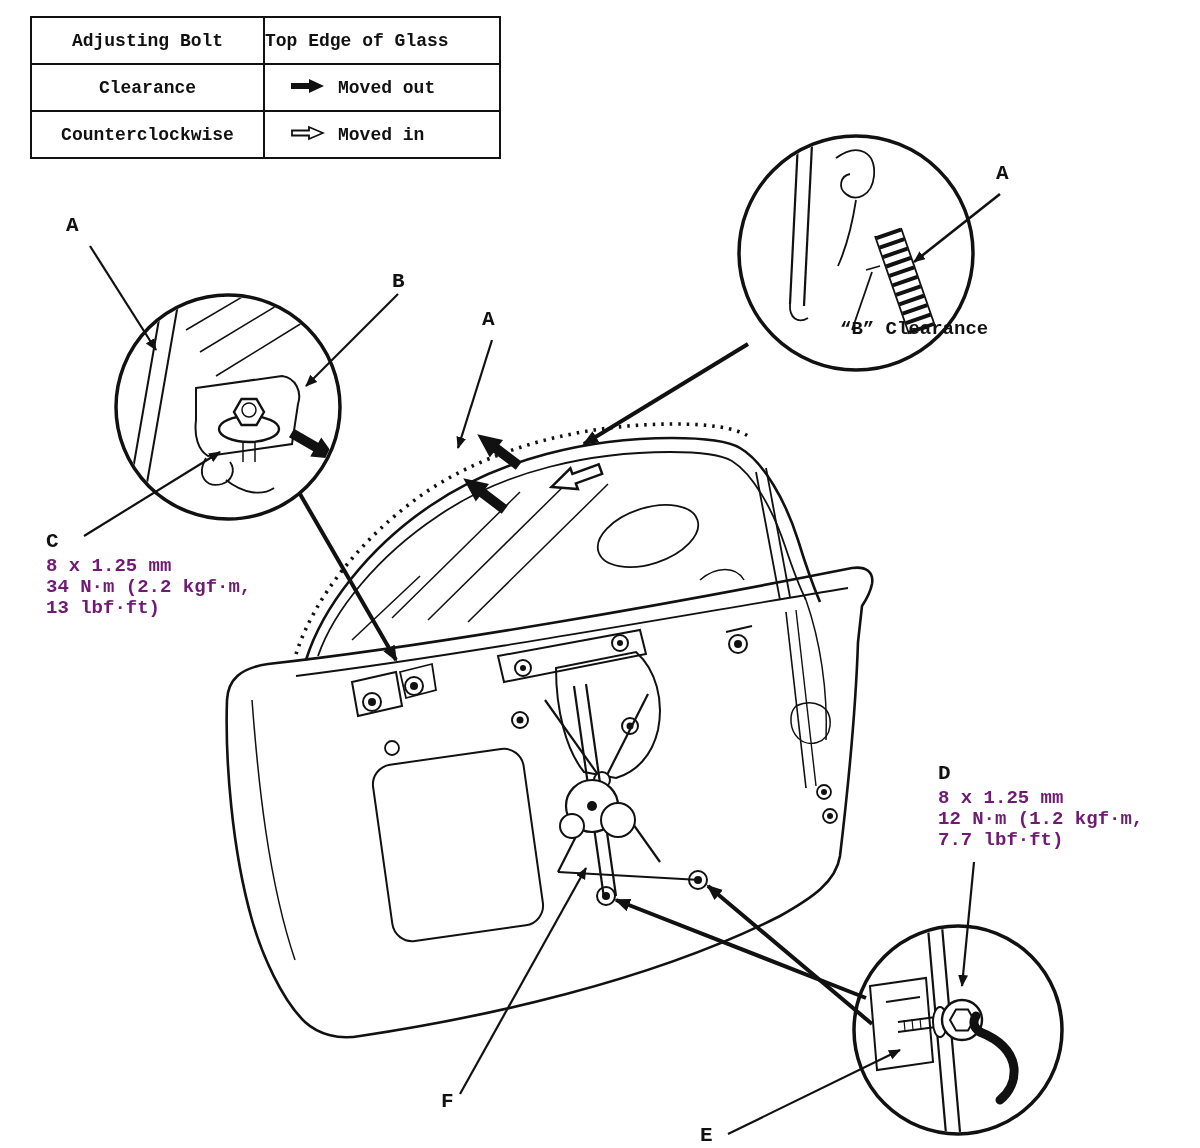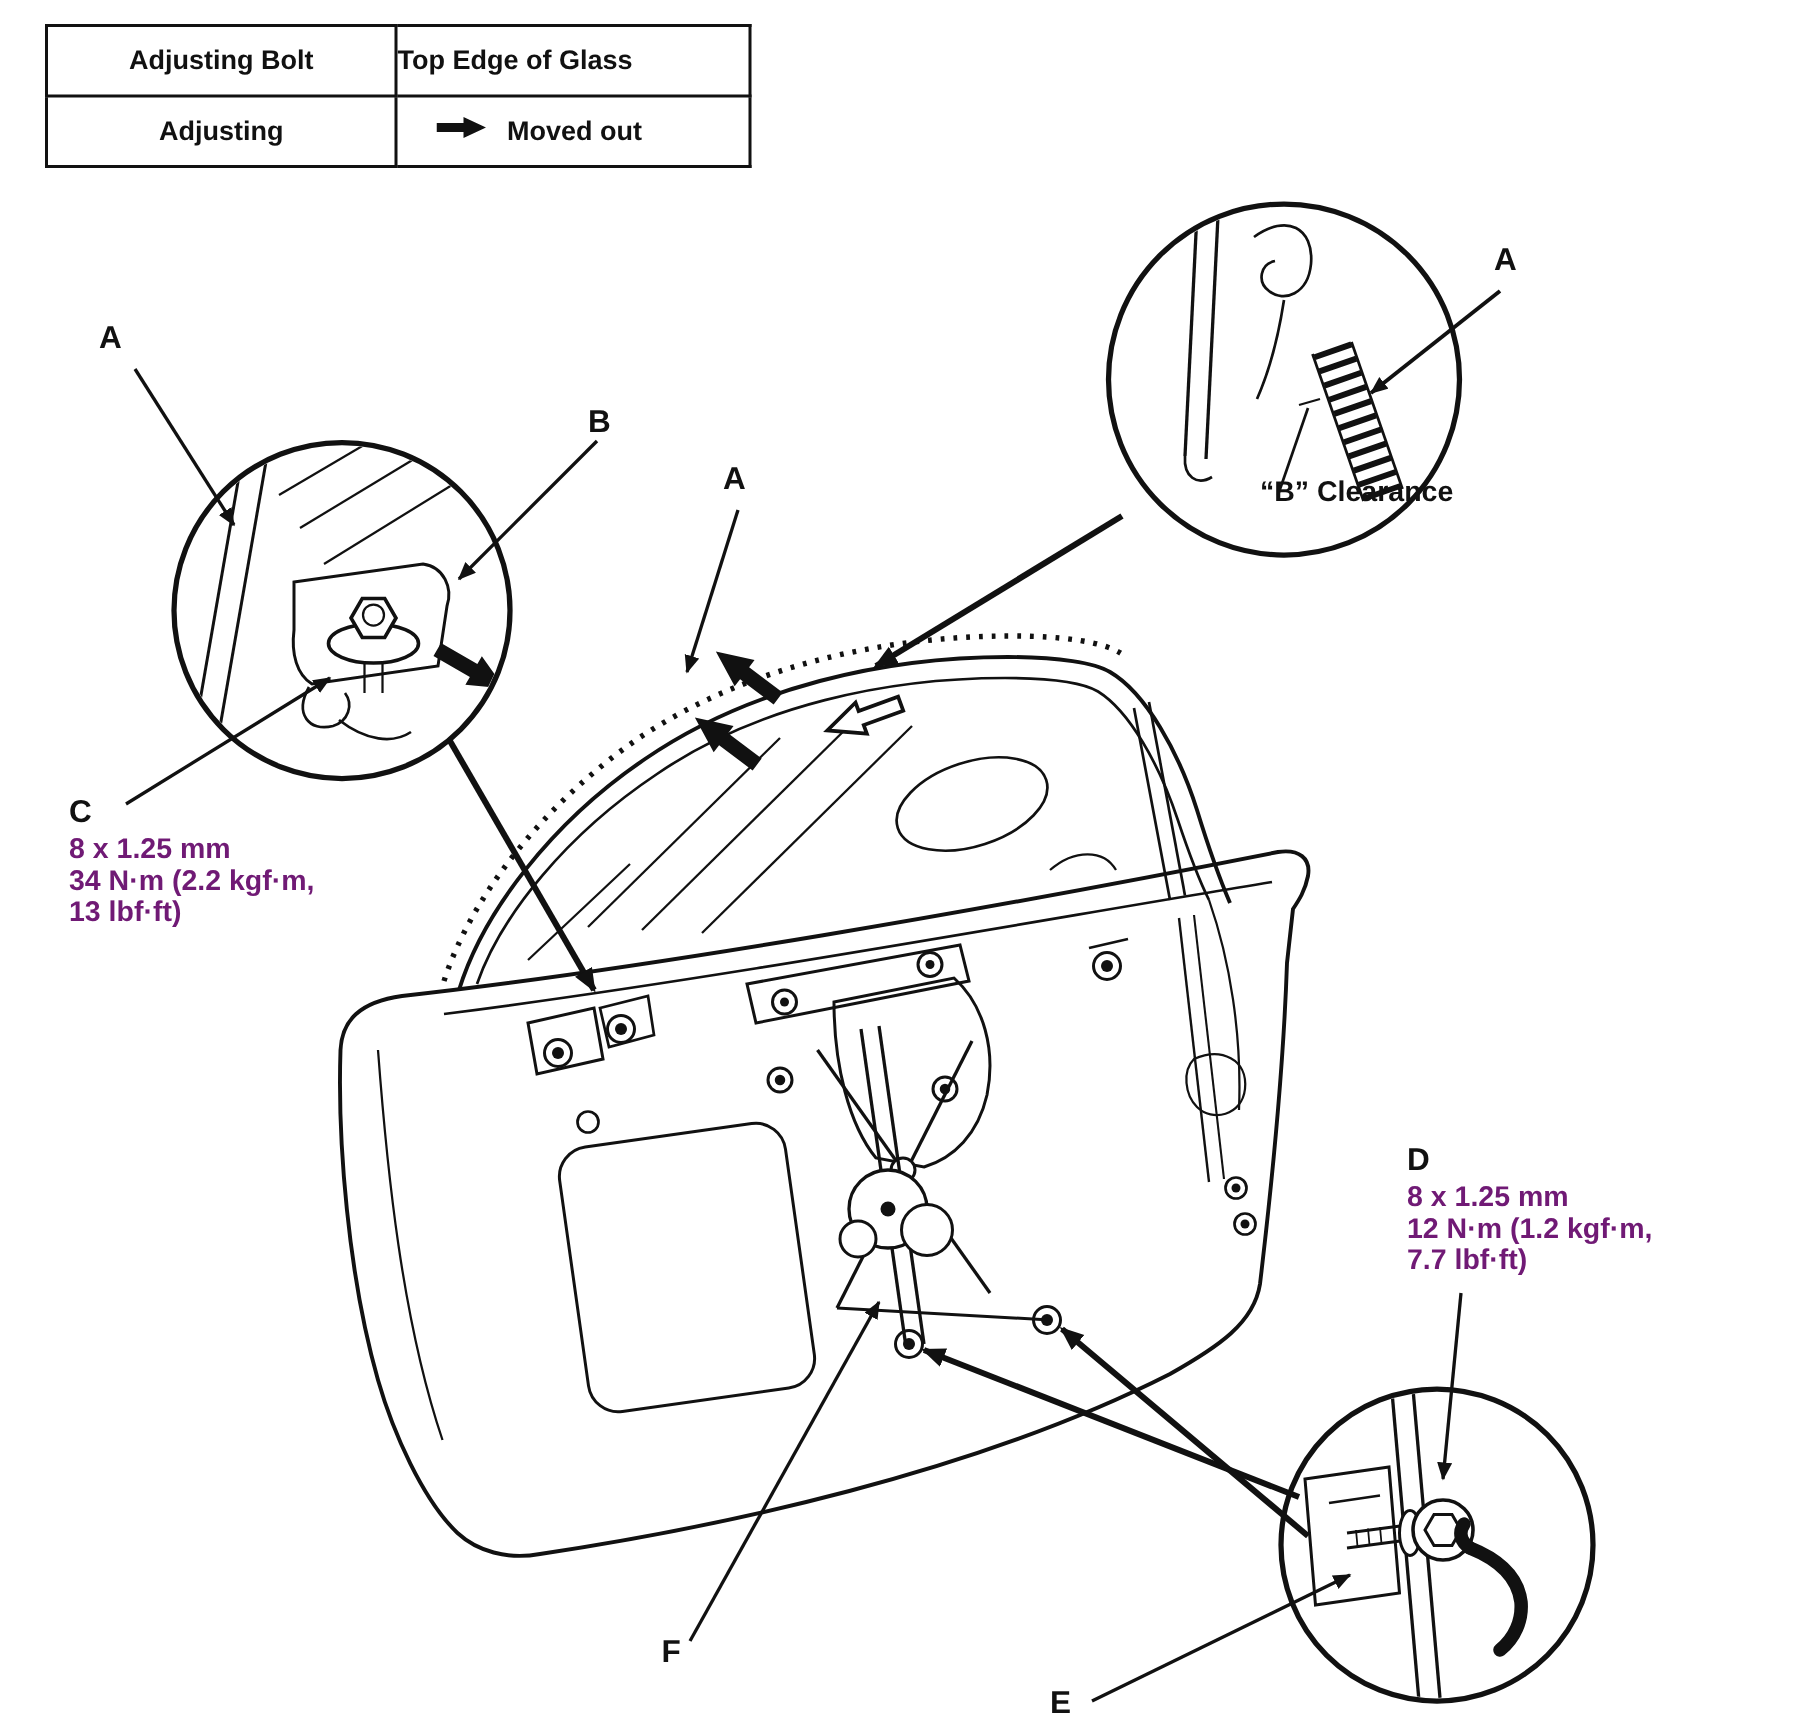--- a/index.html
+++ b/index.html
@@ -1,18 +1,18 @@
 <!DOCTYPE html>
 <html><head>
 <meta charset="utf-8">
 <style>
   * { margin:0; padding:0; box-sizing:border-box; }
   html,body { width:1200px; height:1148px; background:#ffffff; }
   body { font-family:"Liberation Sans", sans-serif; color:#111; position:relative; overflow:hidden; }
-  .canvas { position:absolute; left:0; top:0; width:1200px; height:1084px; }
+  .canvas { position:absolute; left:0; top:0; width:1200px; height:1084px;font-family:Liberation Mono, monospace; }
   .diagram-svg { position:absolute; left:0; top:0; }
 
   
   .spec-table { position:absolute; left:30px; top:16px; border-collapse:collapse; background:#fff; }
   .spec-table td { border:2.5px solid #111; height:47px; font-weight:bold; font-size:18px; color:#111; vertical-align:middle; }
   .spec-table .col1 { width:233px; text-align:center; }
   .spec-table .col2 { width:236px; }
   .cell-center { text-align:left; }
   .result-wrap { display:flex; align-items:flex-start; justify-content:flex-start; gap:13px; padding-left:26px; }
   .arrow-ico { display:inline-block; width:34px; height:16px; }
@@ -212,30 +212,41 @@
     </g>
   </svg>
 
   <table class="spec-table">
     <tbody>
       <tr>
         <td class="col1 cell-center">Adjusting Bolt</td>
         <td class="col2 cell-center">Top Edge of Glass</td>
       </tr>
       <tr>
-        <td class="col1 cell-center">Adjusting</td>
+        <td class="col1 cell-center">Clearance</td>
         <td class="col2">
           <div class="result-wrap">
             <svg class="arrow-ico" viewBox="0 0 34 16">
               <polygon points="0,5 18,5 18,1 33,8 18,15 18,11 0,11" fill="#111"></polygon>
             </svg>
             <span>Moved out</span>
           </div>
         </td>
       </tr>
+      <tr>
+        <td class="col1 cell-center">Counterclockwise</td>
+        <td class="col2">
+          <div class="result-wrap">
+            <svg class="arrow-ico" viewBox="0 0 34 16">
+              <polygon points="1,5.5 18,5.5 18,2 32,8 18,14 18,10.5 1,10.5" fill="#fff" stroke="#111" stroke-width="1.8"></polygon>
+            </svg>
+            <span>Moved in</span>
+          </div>
+        </td>
+      </tr>
     </tbody>
   </table>
 
   <div class="lbl" style="left:66px; top:214px;">A</div>
   <div class="lbl" style="left:392px; top:270px;">B</div>
   <div class="lbl" style="left:482px; top:308px;">A</div>
   <div class="lbl" style="left:996px; top:162px;">A</div>
   <div class="lbl lbl-sm" style="left:840px; top:318px;">“B” Clearance</div>
 
   <div class="lbl" style="left:46px; top:530px;">C</div>

